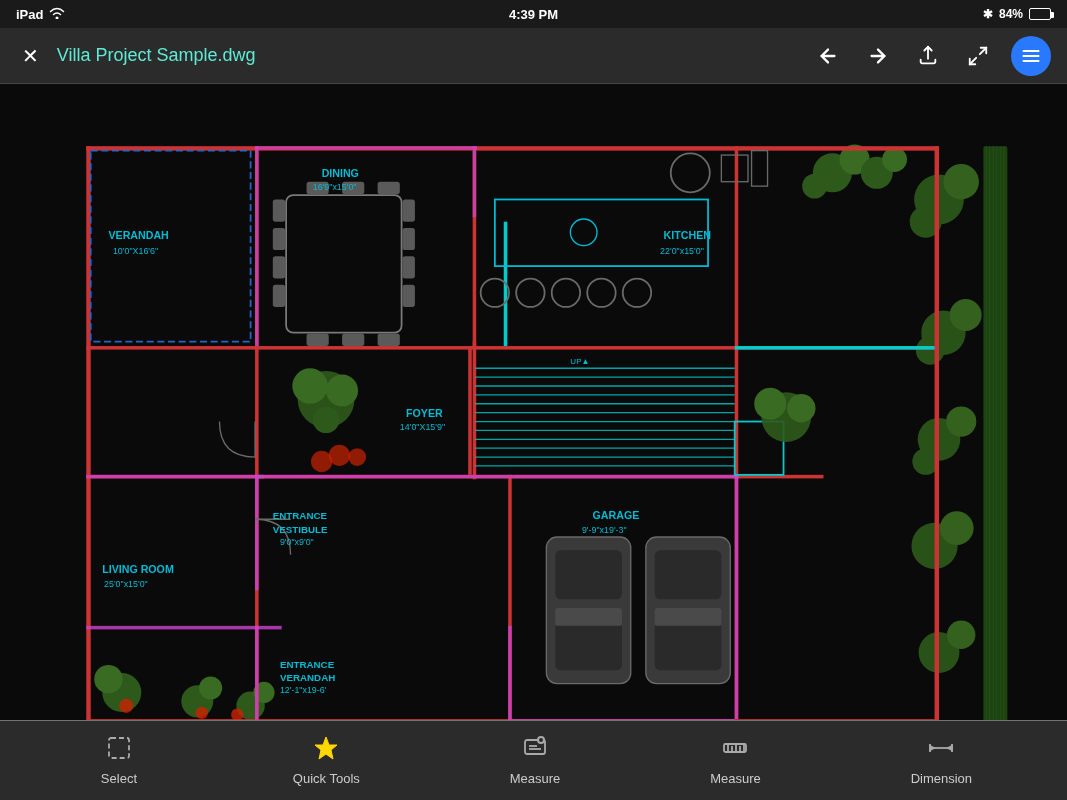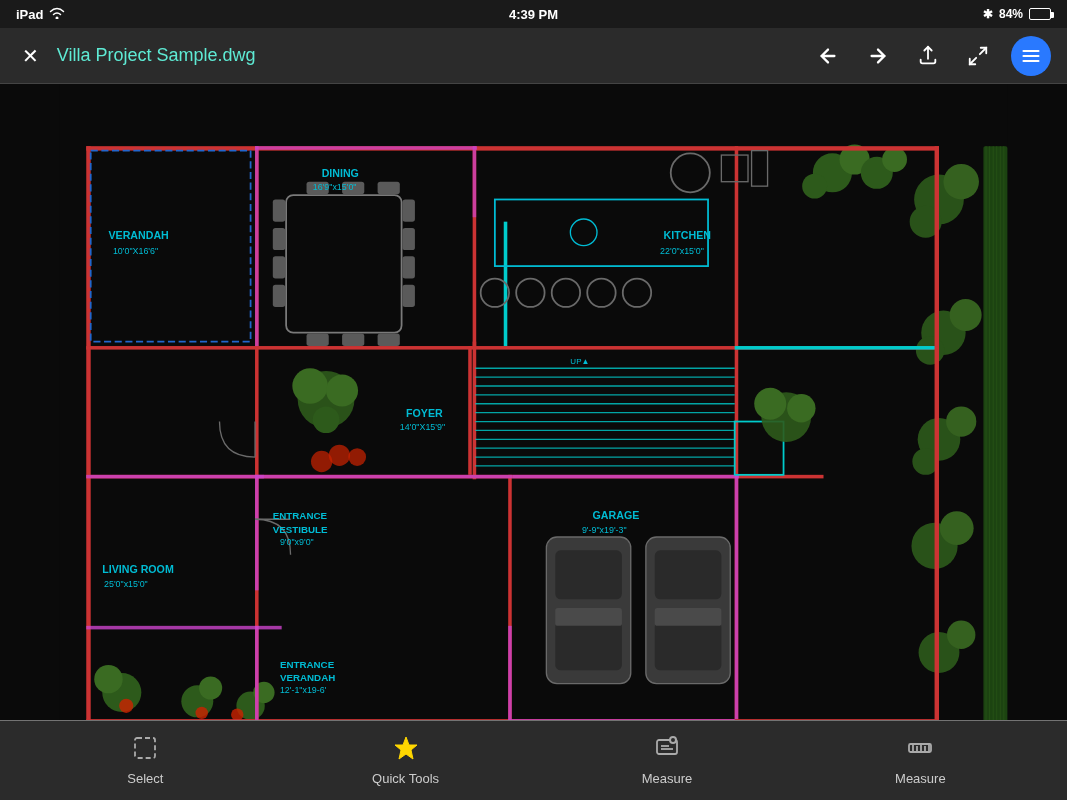--- a/index.html
+++ b/index.html
@@ -375,15 +375,27 @@
         <line x1="6" y1="9" x2="6" y2="17"></line>
         <line x1="10" y1="11" x2="10" y2="17"></line>
         <line x1="14" y1="9" x2="14" y2="17"></line>
         <line x1="18" y1="11" x2="18" y2="17"></line>
         <line x1="22" y1="9" x2="22" y2="17"></line>
       </svg>
     </span>
     <span class="tool-label">Measure</span>
   </div>
 
+  <div class="tool-item">
+    <span class="tool-icon">
+      <svg width="26" height="26" viewBox="0 0 26 26" fill="none" stroke="#aaa" stroke-width="1.8">
+        <line x1="2" y1="13" x2="24" y2="13"></line>
+        <line x1="2" y1="9" x2="2" y2="17"></line>
+        <line x1="24" y1="9" x2="24" y2="17"></line>
+        <polygon points="6,13 2,11 2,15" fill="#aaa"></polygon>
+        <polygon points="20,13 24,11 24,15" fill="#aaa"></polygon>
+      </svg>
+    </span>
+    <span class="tool-label">Dimension</span>
+  </div>
 
 
 </div>
 
 </body></html>

